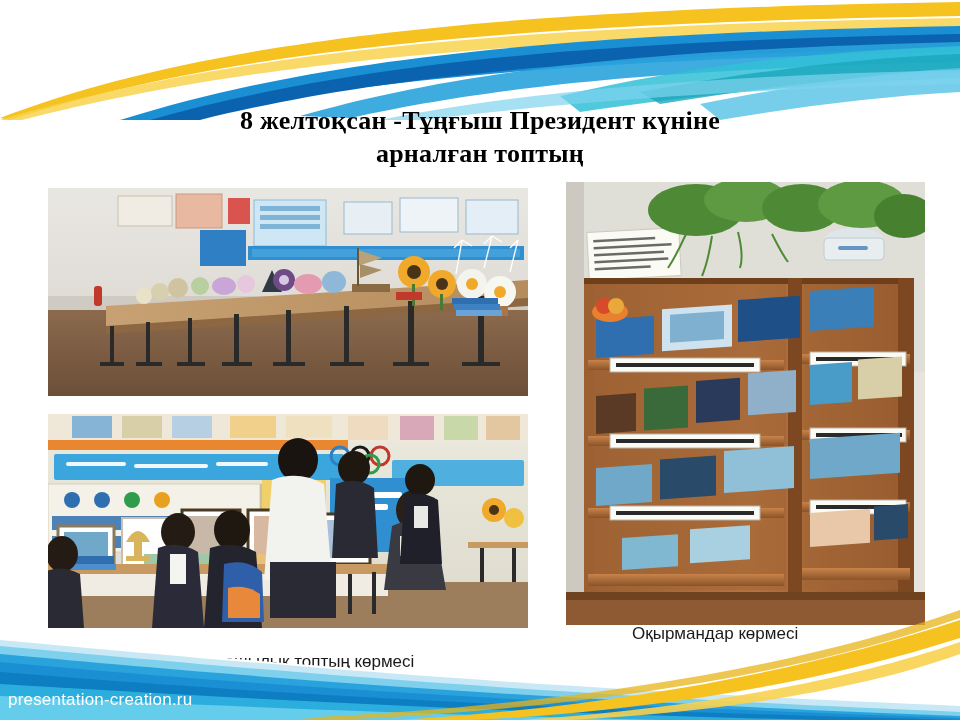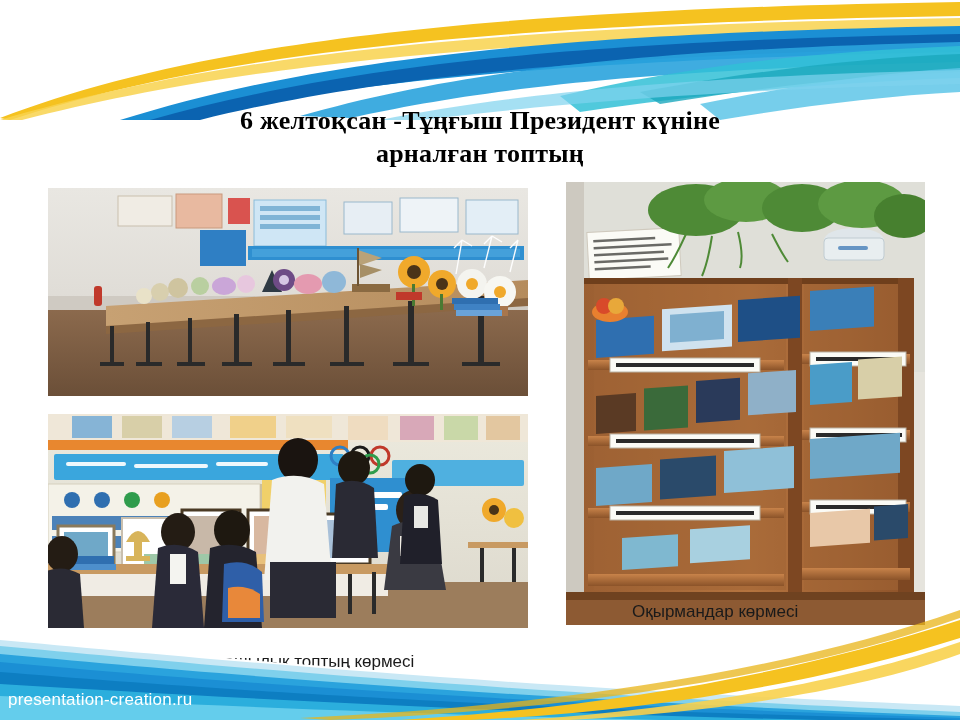--- a/index.html
+++ b/index.html
@@ -58,21 +58,21 @@
 
   
   .caption {
     position: absolute;
     font-family: "Liberation Sans", sans-serif;
     font-size: 17px;
     color: #1a1a1a;
     white-space: nowrap;
   }
   #caption-crafts { left: 160px; top: 652px; }
-  #caption-books  { left: 632px; top: 602px; }
+  #caption-books  { left: 632px; top: 624px; }
 
   
   .watermark {
     position: absolute;
     left: 8px;
     top: 690px;
     font-family: "Liberation Sans", sans-serif;
     font-size: 17px;
     color: #ffffff;
     letter-spacing: 0.2px;
@@ -93,21 +93,21 @@
       <path d="M150,120 C330,70 540,42 960,34 L960,48 C540,56 345,84 200,120 Z" fill="#0b63b0"></path>
       <path d="M300,116 C450,74 620,50 960,42 L960,62 C620,70 470,92 350,118 Z" fill="#2aa3dd" opacity="0.9"></path>
       <path d="M560,96 C680,68 800,52 960,46 L960,78 C800,84 690,96 580,112 Z" fill="#31c0d6" opacity="0.85"></path>
       <path d="M640,92 C760,70 860,58 960,54 L960,72 C860,76 770,86 660,104 Z" fill="#1aa7bd" opacity="0.8"></path>
       <path d="M700,104 C800,84 890,72 960,68 L960,92 C880,96 790,108 720,120 Z" fill="#5ec5e8" opacity="0.85"></path>
       <path d="M380,120 C520,92 700,76 960,70 L960,84 C700,90 540,106 420,120 Z" fill="#7fd3ee" opacity="0.7"></path>
     </svg>
   </div>
 
   <div class="title">
-    <div>6 желтоқсан -Тұңғыш Президент күніне</div>
+    <div>8 желтоқсан -Тұңғыш Президент күніне</div>
     <div>арналған топтың</div>
   </div>
 
   <div class="photo" id="photo-crafts">
     <svg viewBox="0 0 480 208" preserveAspectRatio="none">
       <defs>
         <linearGradient id="wallG" x1="0" y1="0" x2="0" y2="1">
           <stop offset="0" stop-color="#e9e7e2"></stop>
             <stop offset="1" stop-color="#d7d3cc"></stop>
         </linearGradient>

